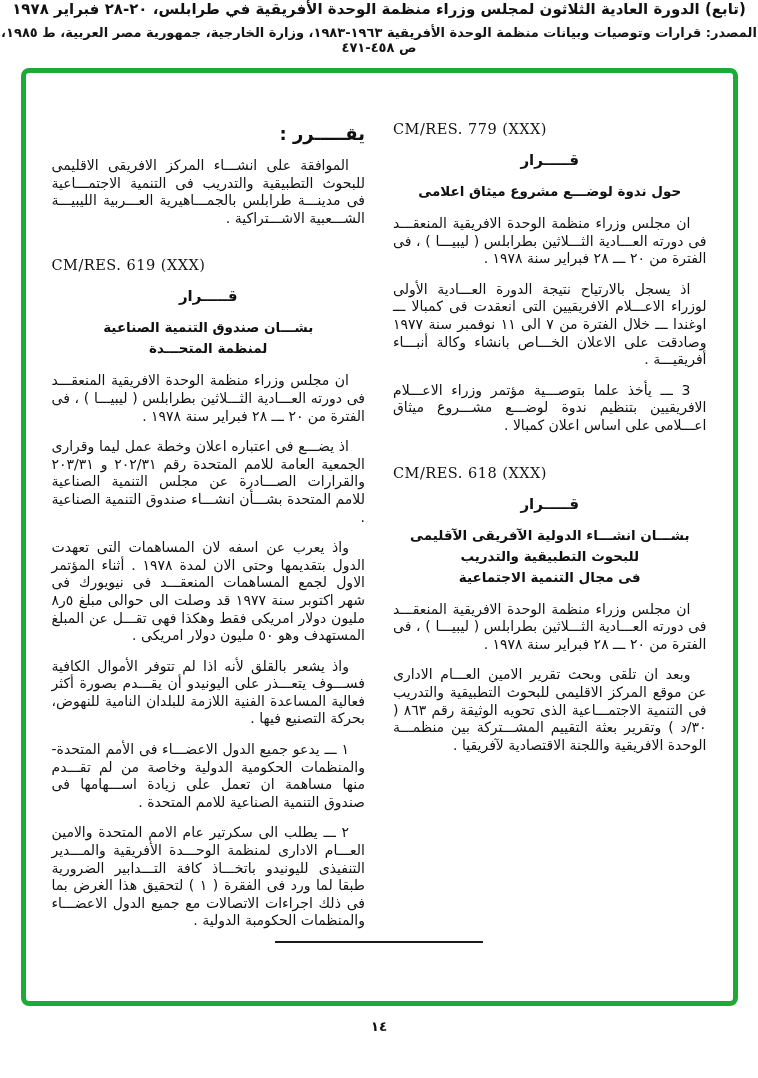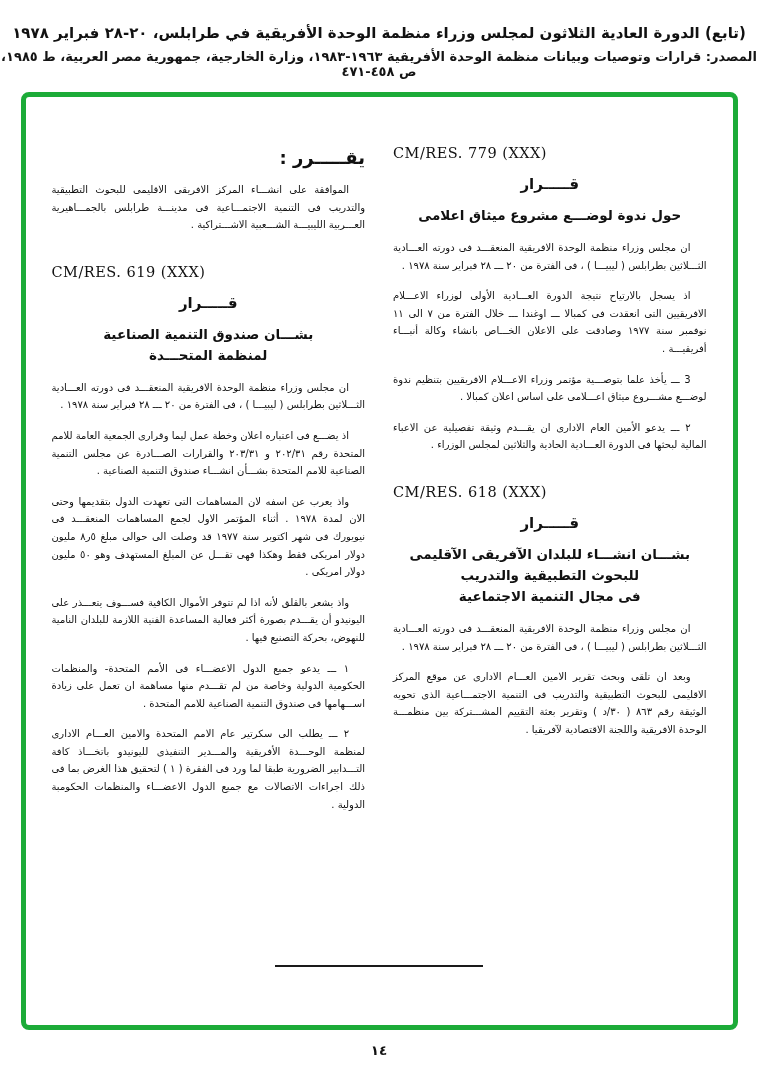--- a/index.html
+++ b/index.html
@@ -3,21 +3,21 @@
 <meta charset="utf-8">
 <style>
   html,body{margin:0;padding:0;}
   body{
     width:758px;height:1078px;
     background:#ffffff;
     color:#111111;
     font-family:"DejaVu Sans",sans-serif;
     overflow:hidden;
   }
-  .doc-header{text-align:center;padding-top:24px;direction:rtl;}
+  .doc-header{text-align:center;direction:rtl;}
   .doc-title{font-size:15px;font-weight:bold;letter-spacing:0px;}
   .doc-source{font-size:13px;font-weight:bold;margin-top:7px;color:#141414;}
   .frame{
     box-sizing:border-box;
     width:717px;height:938px;
     margin:13px auto 0;
     border:5px solid #1cab38;
     border-radius:8px;
     position:relative;
     padding:40px 26px 0 26px;
@@ -34,21 +34,21 @@
   .col > .res:first-child{margin-top:8px;}
   .h{
     text-align:center;font-weight:bold;font-size:15px;
     margin:14px 0 12px;
   }
   .t{
     text-align:center;font-weight:bold;font-size:13.5px;
     line-height:21px;margin:0;
   }
   .p{
-    font-size:10px;line-height:17.6px;
+    font-size:14px;line-height:17.6px;
     text-align:justify;text-indent:16px;
     margin:13px 0;
   }
   .decides{
     font-weight:bold;font-size:18px;
     margin:10px 0 12px;
   }
   .divider{
     position:absolute;bottom:58px;left:50%;
     transform:translateX(-50%);
@@ -71,24 +71,23 @@
 <div class="frame">
   <div class="cols">
 
     <div class="col">
       <div class="res">CM/RES. 779 (XXX)</div>
       <div class="h">قـــــرار</div>
       <div class="t">حول ندوة لوضـــع مشروع ميثاق اعلامى</div>
       <div class="p">ان مجلس وزراء منظمة الوحدة الافريقية المنعقـــد فى دورته العـــادية الثـــلاثين بطرابلس ( ليبيـــا ) ، فى الفترة من ٢٠ ـــ ٢٨ فبراير سنة ١٩٧٨ .</div>
       <div class="p">اذ يسجل بالارتياح نتيجة الدورة العـــادية الأولى لوزراء الاعـــلام الافريقيين التى انعقدت فى كمبالا ـــ اوغندا ـــ خلال الفترة من ٧ الى ١١ نوفمبر سنة ١٩٧٧ وصادقت على الاعلان الخـــاص بانشاء وكالة أنبـــاء أفريقيـــة .</div>
       <div class="p">3 ـــ يأخذ علما بتوصـــية مؤتمر وزراء الاعـــلام الافريقيين بتنظيم ندوة لوضـــع مشـــروع ميثاق اعـــلامى على اساس اعلان كمبالا .</div>
-      <div class="p">٢ ـــ يدعو الأمين العام الادارى ان يقـــدم وثيقة تفصيلية عن الاعباء المالية لبحثها فى الدورة العـــادية الحادية والثلاثين لمجلس الوزراء .</div>
       <div class="res">CM/RES. 618 (XXX)</div>
       <div class="h">قـــــرار</div>
-      <div class="t">بشـــان انشـــاء للبلدان الآفريقى الآقليمى</div>
+      <div class="t">بشـــان انشـــاء الدولية الآفريقى الآقليمى</div>
       <div class="t">للبحوث التطبيقية والتدريب</div>
       <div class="t">فى مجال التنمية الاجتماعية</div>
       <div class="p">ان مجلس وزراء منظمة الوحدة الافريقية المنعقـــد فى دورته العـــادية الثـــلاثين بطرابلس ( ليبيـــا ) ، فى الفترة من ٢٠ ـــ ٢٨ فبراير سنة ١٩٧٨ .</div>
       <div class="p">وبعد ان تلقى وبحث تقرير الامين العـــام الادارى عن موقع المركز الاقليمى للبحوث التطبيقية والتدريب فى التنمية الاجتمـــاعية الذى تحويه الوثيقة رقم ٨٦٣ ( ٣٠/د ) وتقرير بعثة التقييم المشـــتركة بين منظمـــة الوحدة الافريقية واللجنة الاقتصادية لآفريقيا .</div>
     </div>
 
     <div class="col">
       <div class="decides">يقـــــرر :</div>
       <div class="p">الموافقة على انشـــاء المركز الافريقى الاقليمى للبحوث التطبيقية والتدريب فى التنمية الاجتمـــاعية فى مدينـــة طرابلس بالجمـــاهيرية العـــربية الليبيـــة الشـــعبية الاشـــتراكية .</div>
       <div class="res">CM/RES. 619 (XXX)</div>

